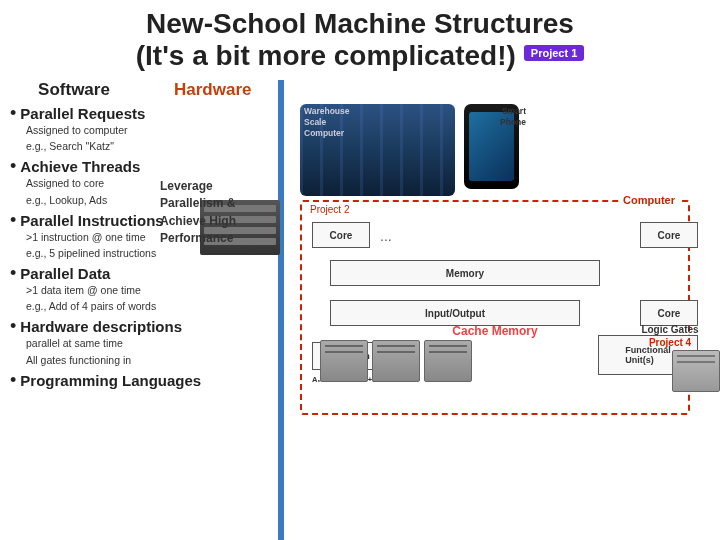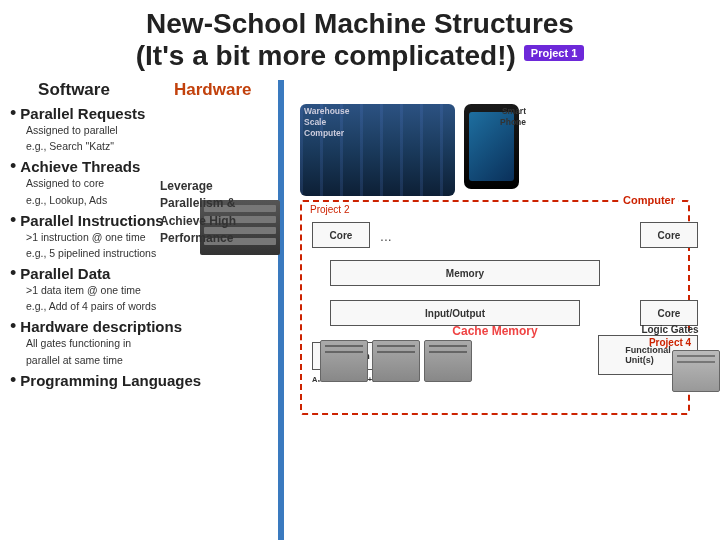--- a/index.html
+++ b/index.html
@@ -392,21 +392,21 @@
 
   <div class="vert-sep"></div>
 
   <div class="sw-content">
 
     <div class="bullet-section">
       <div class="bullet-row">
         <span class="bullet-sym">•</span>
         <span class="bullet-text">Parallel Requests</span>
       </div>
-      <div class="sub-line">Assigned to parallel</div>
+      <div class="sub-line">Assigned to computer</div>
       <div class="sub-line">e.g., Search "Katz"</div>
     </div>
 
     <div class="bullet-section">
       <div class="bullet-row">
         <span class="bullet-sym">•</span>
         <span class="bullet-text">Achieve Threads</span>
       </div>
       <div class="sub-line">Assigned to core</div>
       <div class="sub-line">e.g., Lookup, Ads</div>
@@ -428,22 +428,22 @@
       </div>
       <div class="sub-line">&gt;1 data item @ one time</div>
       <div class="sub-line">e.g., Add of 4 pairs of words</div>
     </div>
 
     <div class="bullet-section">
       <div class="bullet-row">
         <span class="bullet-sym">•</span>
         <span class="bullet-text">Hardware descriptions</span>
       </div>
+      <div class="sub-line">parallel at same time</div>
       <div class="sub-line">All gates functioning in</div>
-      <div class="sub-line">parallel at same time</div>
     </div>
 
     <div class="bullet-section">
       <div class="bullet-row">
         <span class="bullet-sym">•</span>
         <span class="bullet-text">Programming Languages</span>
       </div>
     </div>
   </div>
 

